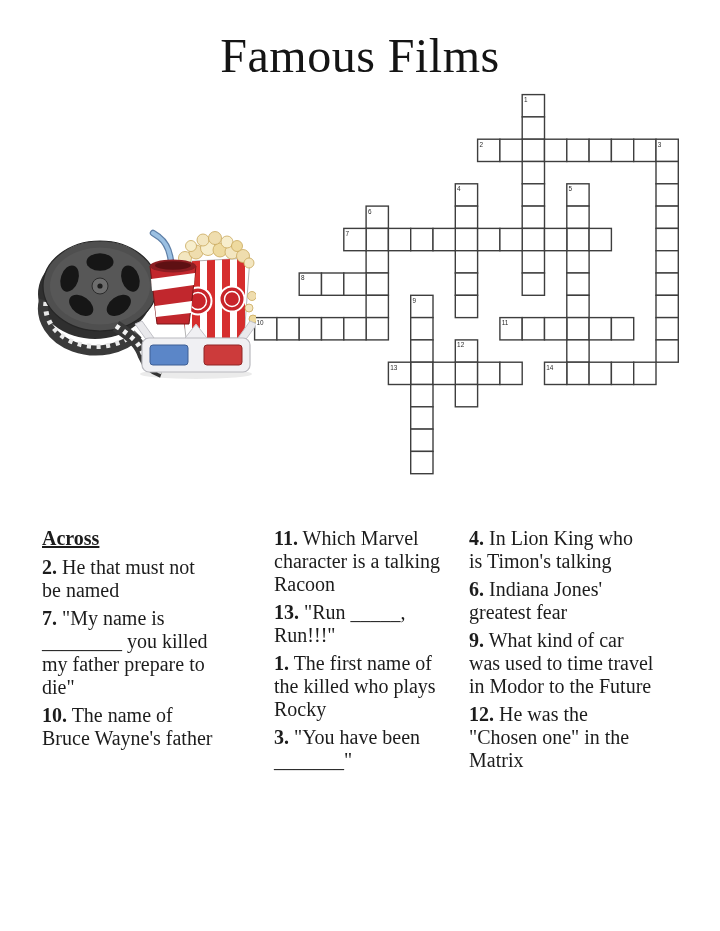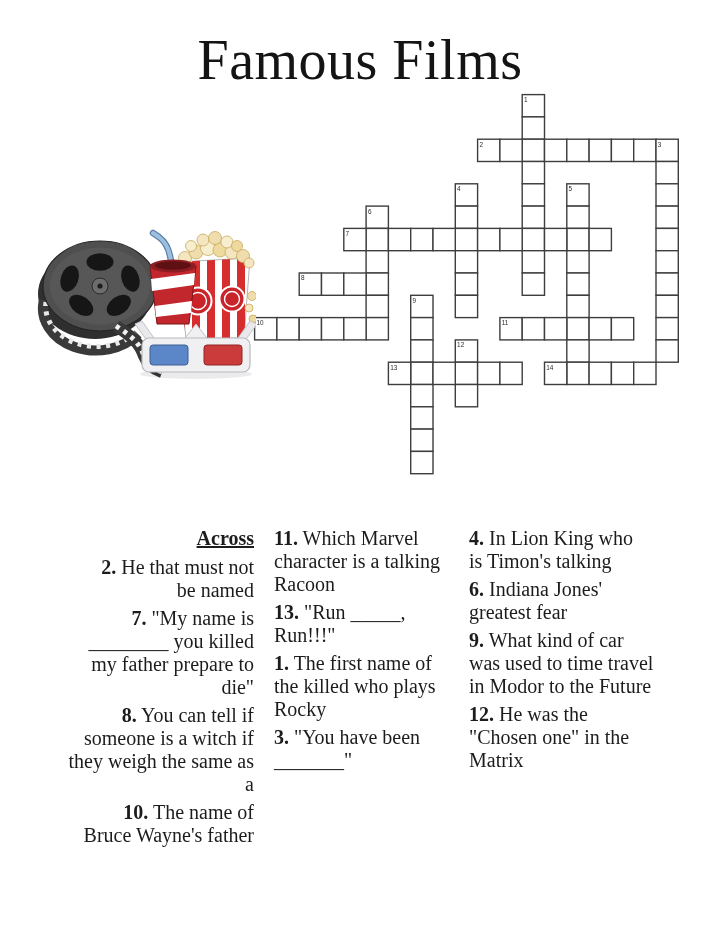--- a/index.html
+++ b/index.html
@@ -1,23 +1,23 @@
 <!DOCTYPE html>
 <html><head>
 <meta charset="utf-8">
 <style>
   html,body{margin:0;padding:0;background:#ffffff;}
   #page{position:relative;width:720px;height:931px;background:#ffffff;overflow:hidden;
         font-family:"Liberation Serif", serif;color:#1c1c1c;}
   #title{position:absolute;top:28px;left:0;width:720px;text-align:center;
-         font-size:56px;font-weight:400;letter-spacing:0.5px;color:#141414;}
+         font-size:48px;font-weight:400;letter-spacing:0.5px;color:#141414;}
   #grid-wrap{position:absolute;left:253px;top:93px;}
   #art-wrap{position:absolute;left:36px;top:216px;}
   .clue-col{position:absolute;top:527px;font-size:20px;line-height:23px;}
-  #col-1{left:42px;width:212px;text-align:right;}
+  #col-1{left:42px;width:212px;}
   #col-2{left:254px;width:205px;margin-left:20px;}
   #col-3{left:469px;width:218px;}
   .clue-section{font-size:20px;font-weight:bold;text-decoration:underline;
                 margin:0 0 6px 0;}
   .clue{margin:0 0 5px 0;}
   .clue b{font-weight:bold;}
   .clue-text{white-space:pre-line;}
 </style>
 </head>
 <body>
@@ -215,24 +215,20 @@
   </div>
 
   <div id="col-1" class="clue-col">
       <div class="clue-section">Across</div>
       <p class="clue"><b>2.</b><span class="clue-text"> He that must not
 be named</span></p>
       <p class="clue"><b>7.</b><span class="clue-text"> "My name is
 ________ you killed
 my father prepare to
 die"</span></p>
-      <p class="clue"><b>8.</b><span class="clue-text"> You can tell if
-someone is a witch if
-they weigh the same as
-a</span></p>
       <p class="clue"><b>10.</b><span class="clue-text"> The name of
 Bruce Wayne's father</span></p>
     </div>
   <div id="col-2" class="clue-col">
       <p class="clue"><b>11.</b><span class="clue-text"> Which Marvel
 character is a talking
 Racoon</span></p>
       <p class="clue"><b>13.</b><span class="clue-text"> "Run _____,
 Run!!!"</span></p>
       <p class="clue"><b>1.</b><span class="clue-text"> The first name of

